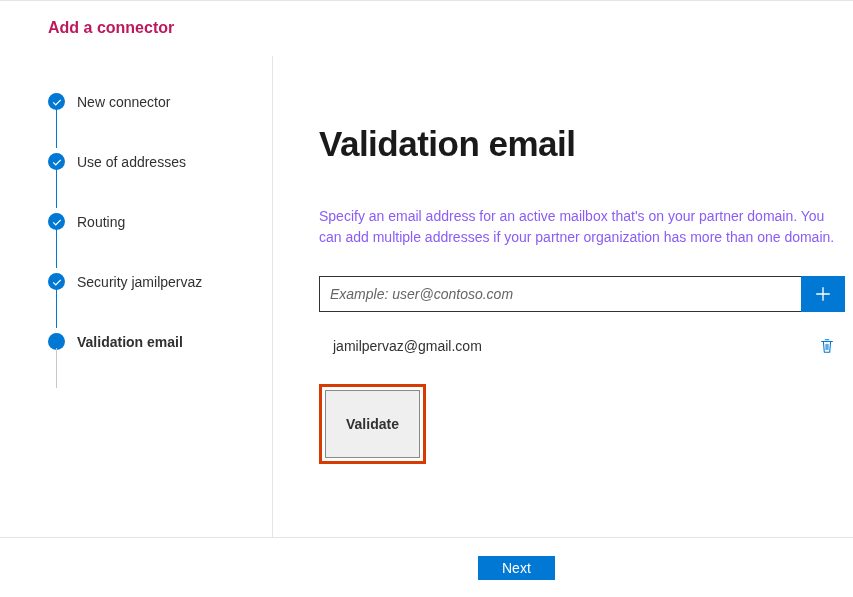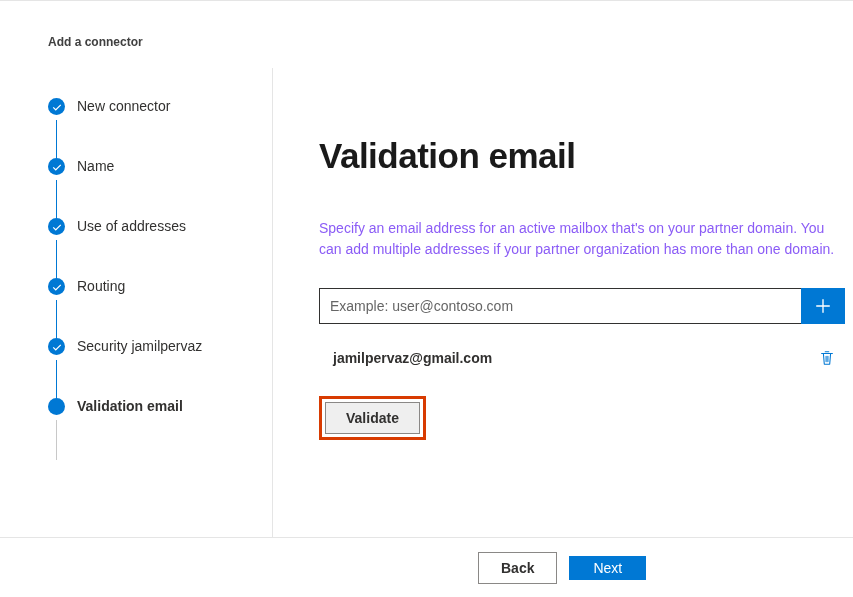--- a/index.html
+++ b/index.html
@@ -8,39 +8,38 @@
       background: #fff;
       width: 853px;
       height: 597px;
       overflow: hidden;
       position: relative;
     }
     .top-border { border-top: 1px solid #e5e5e5; }
     .header {
       padding: 18px 0 18px 48px;
       font-weight: 700;
-      font-size: 12px;
-      color: #404040;
-      margin-top: 16px;
+      font-size: 16px;
+      color: #be185d;
     }
     .body-area {
       display: flex;
       border-top: 1px solid transparent;
     }
     .sidebar {
       width: 273px;
       border-right: 1px solid #e5e5e5;
       padding: 30px 0 30px 48px;
       min-height: 490px;
     }
     .step-list { list-style: none; position: relative; }
     .step-item {
       position: relative;
       display: flex;
-      align-items: flex-start;
+      align-items: flex-end;
       height: 24px;
       margin-bottom: 36px;
     }
     .step-item:last-child { margin-bottom: 0; }
     .step-line {
       position: absolute;
       left: 8px;
       top: 22px;
       width: 1px;
       height: 40px;
@@ -95,39 +94,39 @@
     }
     .email-input {
       flex: 1;
       height: 36px;
       border: 1px solid #323130;
       border-right: none;
       padding: 0 10px;
       font-size: 14px;
       color: #323130;
       outline: none;
+      font-style: italic;
     }
     .email-input::placeholder { color: #666; }
     .add-button {
       width: 44px;
       height: 36px;
       background: #0078d4;
       border: none;
       display: flex;
       align-items: center;
       justify-content: center;
       cursor: pointer;
     }
     .add-button svg { width: 18px; height: 18px; }
     .email-entry {
       display: flex;
       align-items: center;
       padding: 8px 6px 8px 14px;
       margin-bottom: 18px;
-      font-weight: bold;
     }
     .email-entry-text {
       flex: 1;
       font-size: 14px;
       color: #323130;
     }
     .delete-button {
       width: 24px;
       height: 24px;
       background: none;
@@ -139,21 +138,21 @@
     }
     .delete-button svg { width: 18px; height: 18px; }
     .validate-wrap {
       display: inline-block;
       border: 3px solid #d83b01;
       padding: 3px;
     }
     .validate-button {
       background: #efefef;
       border: 1px solid #8a8886;
-      padding: 7px 20px;
+      padding: 25px 20px;
       font-size: 14px;
       font-weight: 600;
       color: #323130;
       cursor: pointer;
     }
     .footer {
       position: absolute;
       bottom: 0;
       left: 0;
       right: 0;
@@ -212,29 +211,20 @@
         </span>
         <span class="step-label">New connector</span>
         <span class="step-line"></span>
       </li>
       <li class="step-item">
         <span class="step-indicator completed">
           <svg viewBox="0 0 12 12">
               <path d="M4.5 8.5L2 6l-1 1 3.5 3.5L11 4l-1-1z" fill="#fff"></path>
             </svg>
         </span>
-        <span class="step-label">Name</span>
-        <span class="step-line"></span>
-      </li>
-      <li class="step-item">
-        <span class="step-indicator completed">
-          <svg viewBox="0 0 12 12">
-              <path d="M4.5 8.5L2 6l-1 1 3.5 3.5L11 4l-1-1z" fill="#fff"></path>
-            </svg>
-        </span>
         <span class="step-label">Use of addresses</span>
         <span class="step-line"></span>
       </li>
       <li class="step-item">
         <span class="step-indicator completed">
           <svg viewBox="0 0 12 12">
               <path d="M4.5 8.5L2 6l-1 1 3.5 3.5L11 4l-1-1z" fill="#fff"></path>
             </svg>
         </span>
         <span class="step-label">Routing</span>
@@ -280,15 +270,14 @@
     </div>
 
     <span class="validate-wrap">
       <button class="validate-button">Validate</button>
     </span>
   </main>
 </div>
 
 <div class="bottom-shade"></div>
 <div class="footer">
-  <button class="back-button">Back</button>
   <button class="next-button">Next</button>
 </div>
 
 </body></html>

